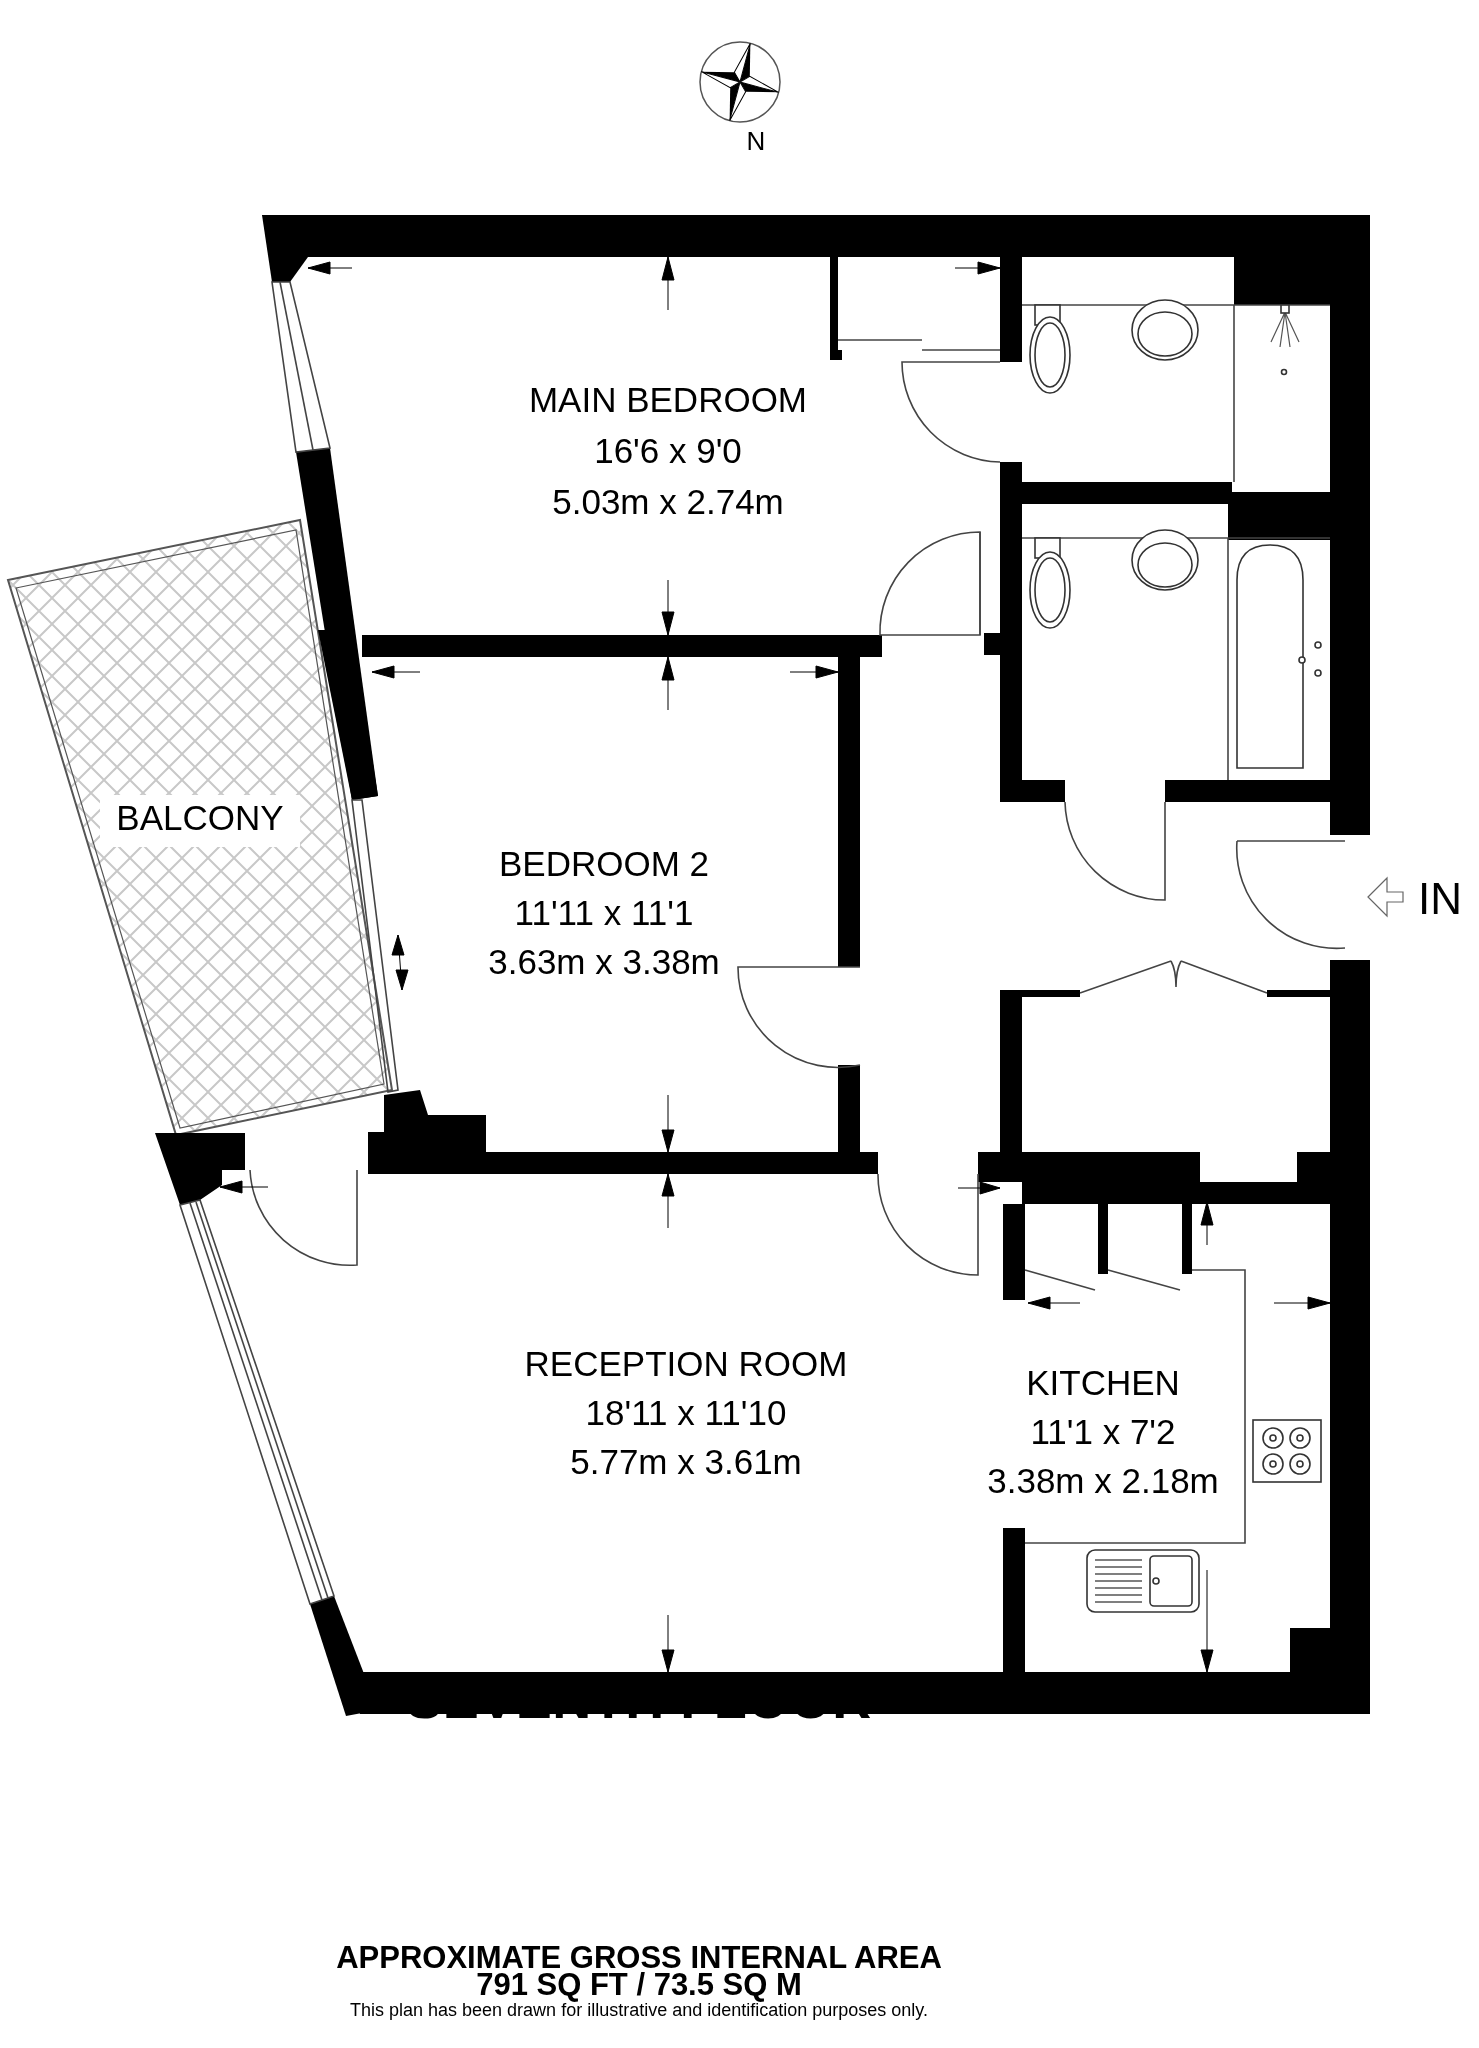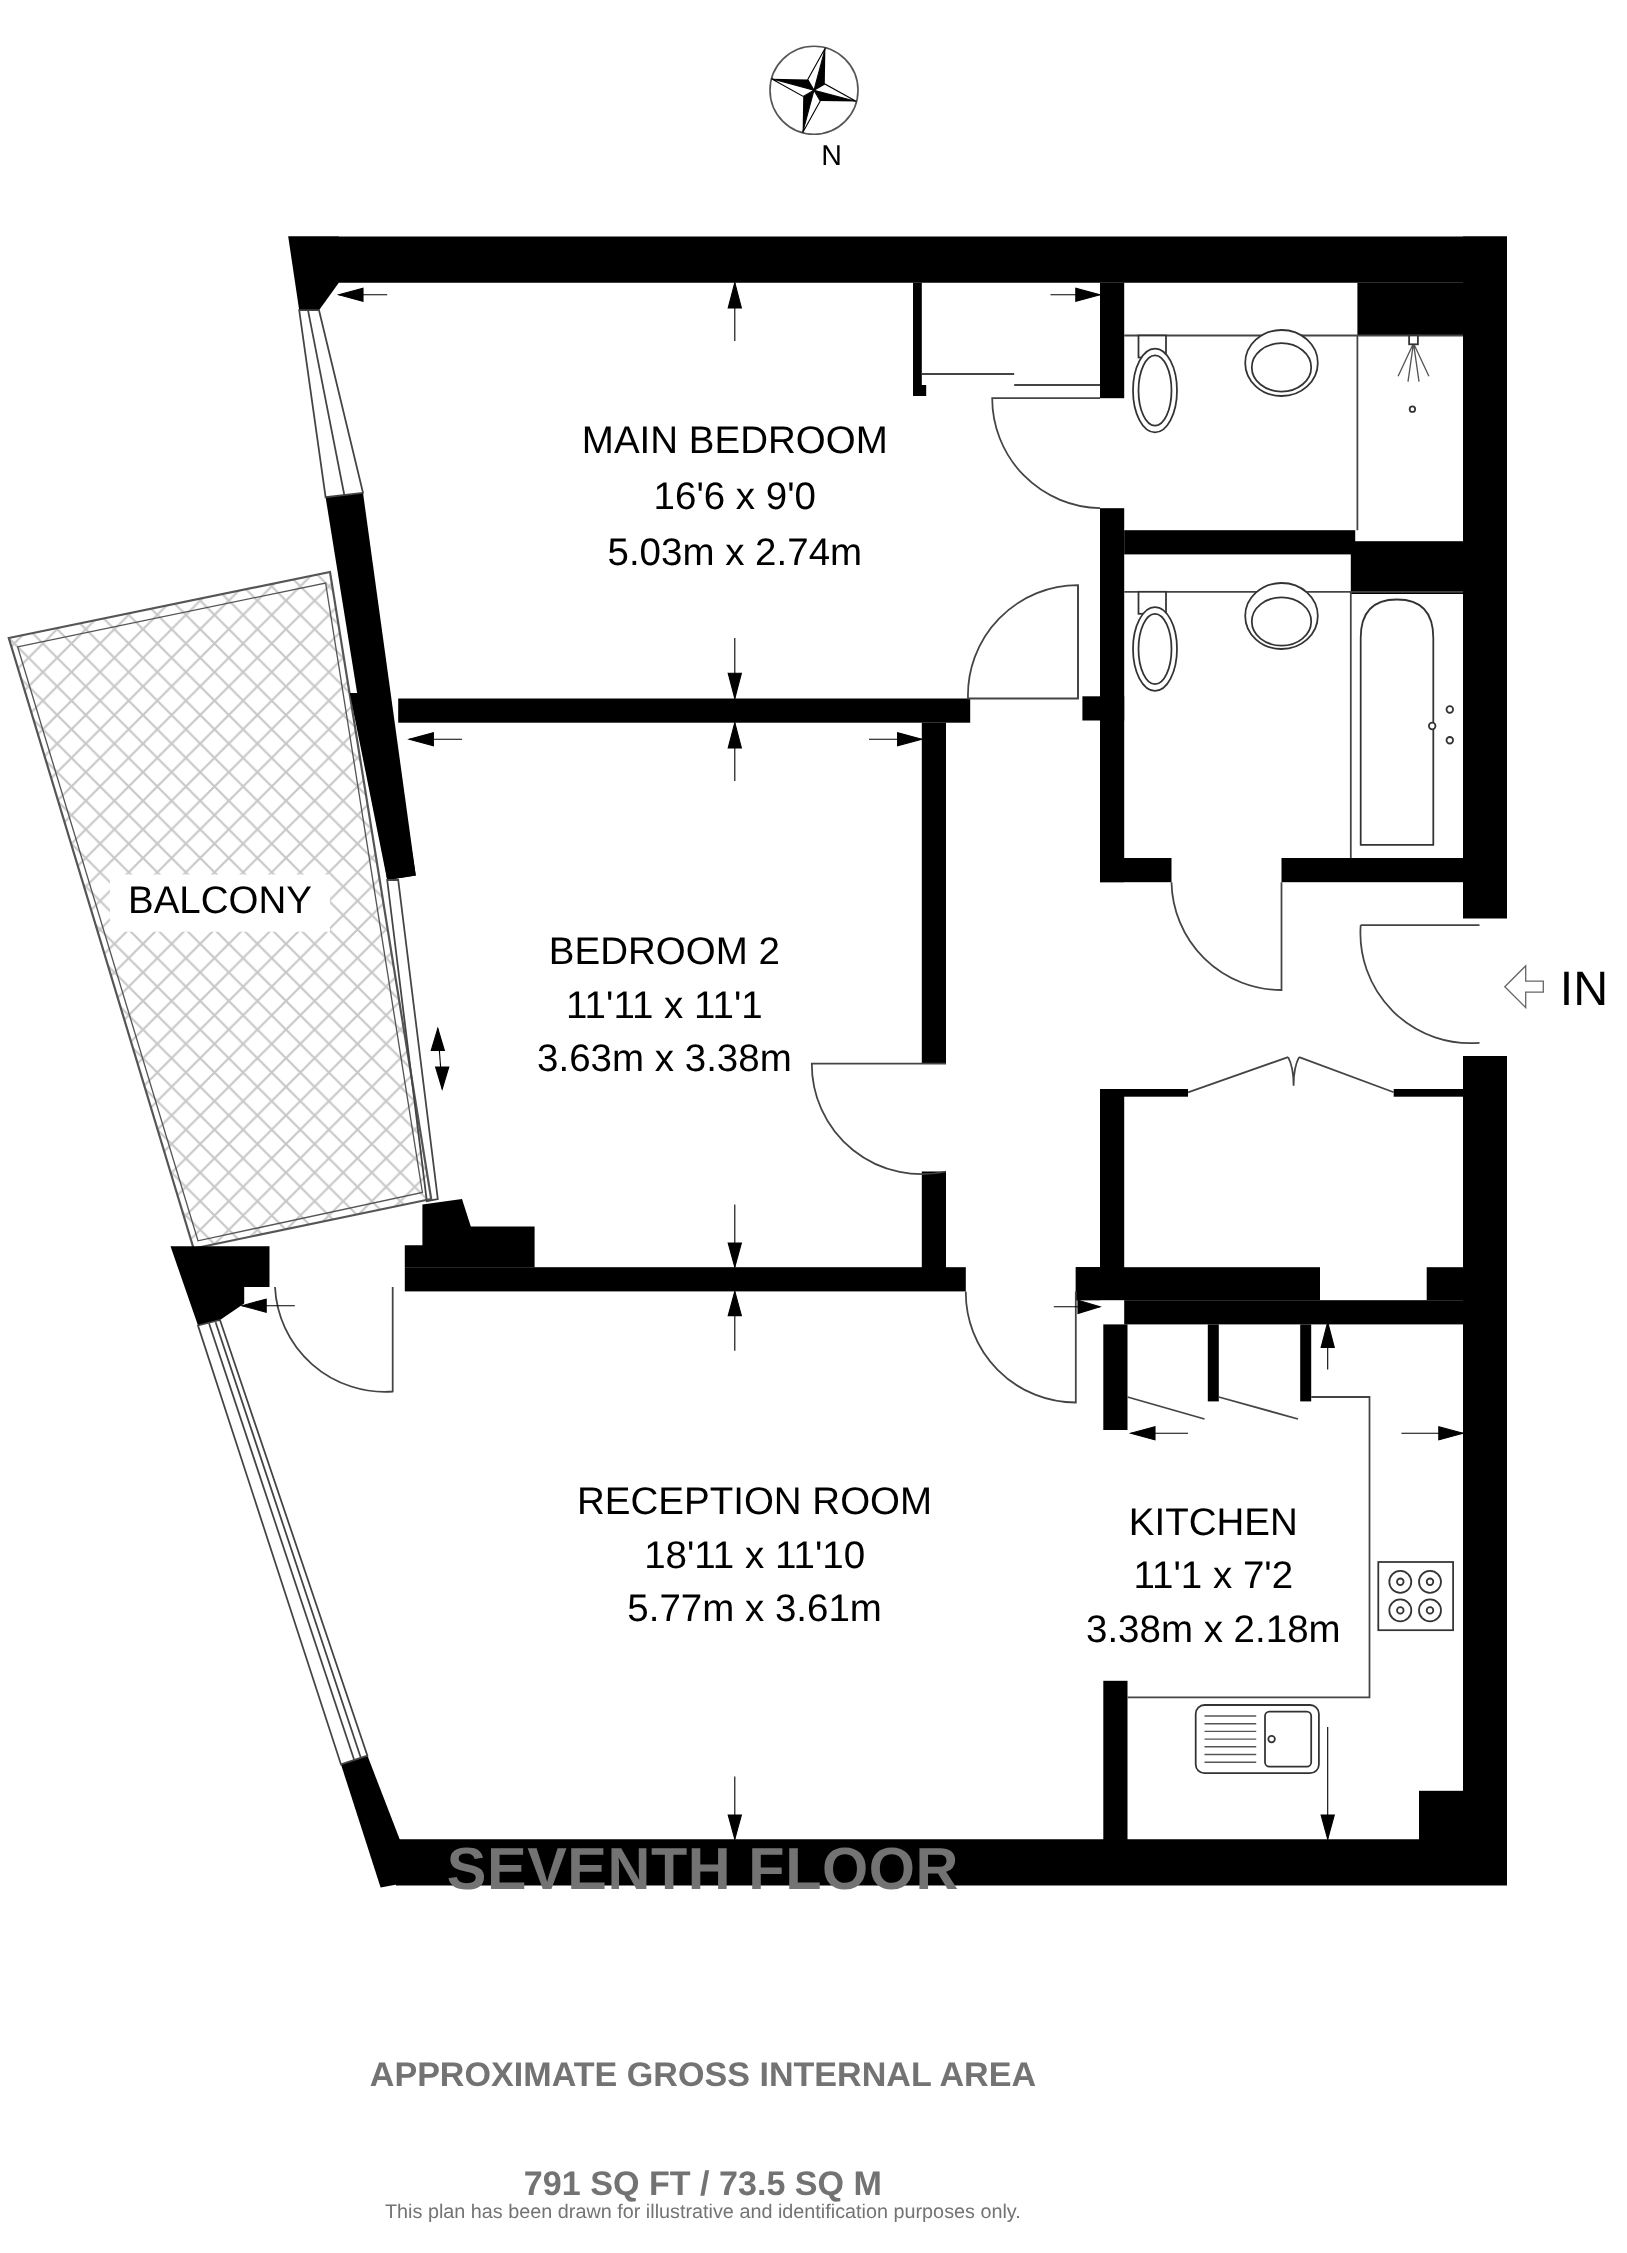--- a/index.html
+++ b/index.html
@@ -2,23 +2,23 @@
 <html><head>
 <meta charset="utf-8">
 <style>
   html, body { margin: 0; padding: 0; background: #ffffff; }
   body { width: 1479px; height: 2048px; position: relative; overflow: hidden; font-family: "Liberation Sans", sans-serif; }
   svg { position: absolute; left: 0; top: 0; }
   .wall { fill: #000; }
   .thin { fill: none; stroke: #444; stroke-width: 1.6; }
   .fix { fill: #fff; stroke: #333; stroke-width: 1.6; }
   .room-label { font-family: "Liberation Sans", sans-serif; font-size: 35px; fill: #000; text-anchor: middle; }
-  .title { position: absolute; left: 0; width: 1278px; text-align: center; font-family: "Liberation Sans", sans-serif; color: #737373; }
+  .title { position: absolute; left: 0; width: 1278px; text-align: center; font-family: "Liberation Sans", sans-serif; color: #000000; }
   .t-floor { top: 1668px; font-size: 54px; font-weight: bold; letter-spacing: 0.5px; }
-  .t-area1 { top: 1868px; font-size: 31px; font-weight: bold; }
+  .t-area1 { top: 1940px; font-size: 31px; font-weight: bold; }
   .t-area2 { top: 1932px; font-size: 31px; font-weight: bold; margin-top: 35px; }
   .t-disc { top: 2000px; font-size: 18px; }
   .in-label { font-family: "Liberation Sans", sans-serif; font-size: 44px; fill: #000; }
   .north { font-family: "Liberation Sans", sans-serif; font-size: 26px; fill: #000; text-anchor: middle; }
 </style>
 </head>
 <body>
 
 <svg width="1479" height="2048" viewBox="0 0 1479 2048">
   <defs>

